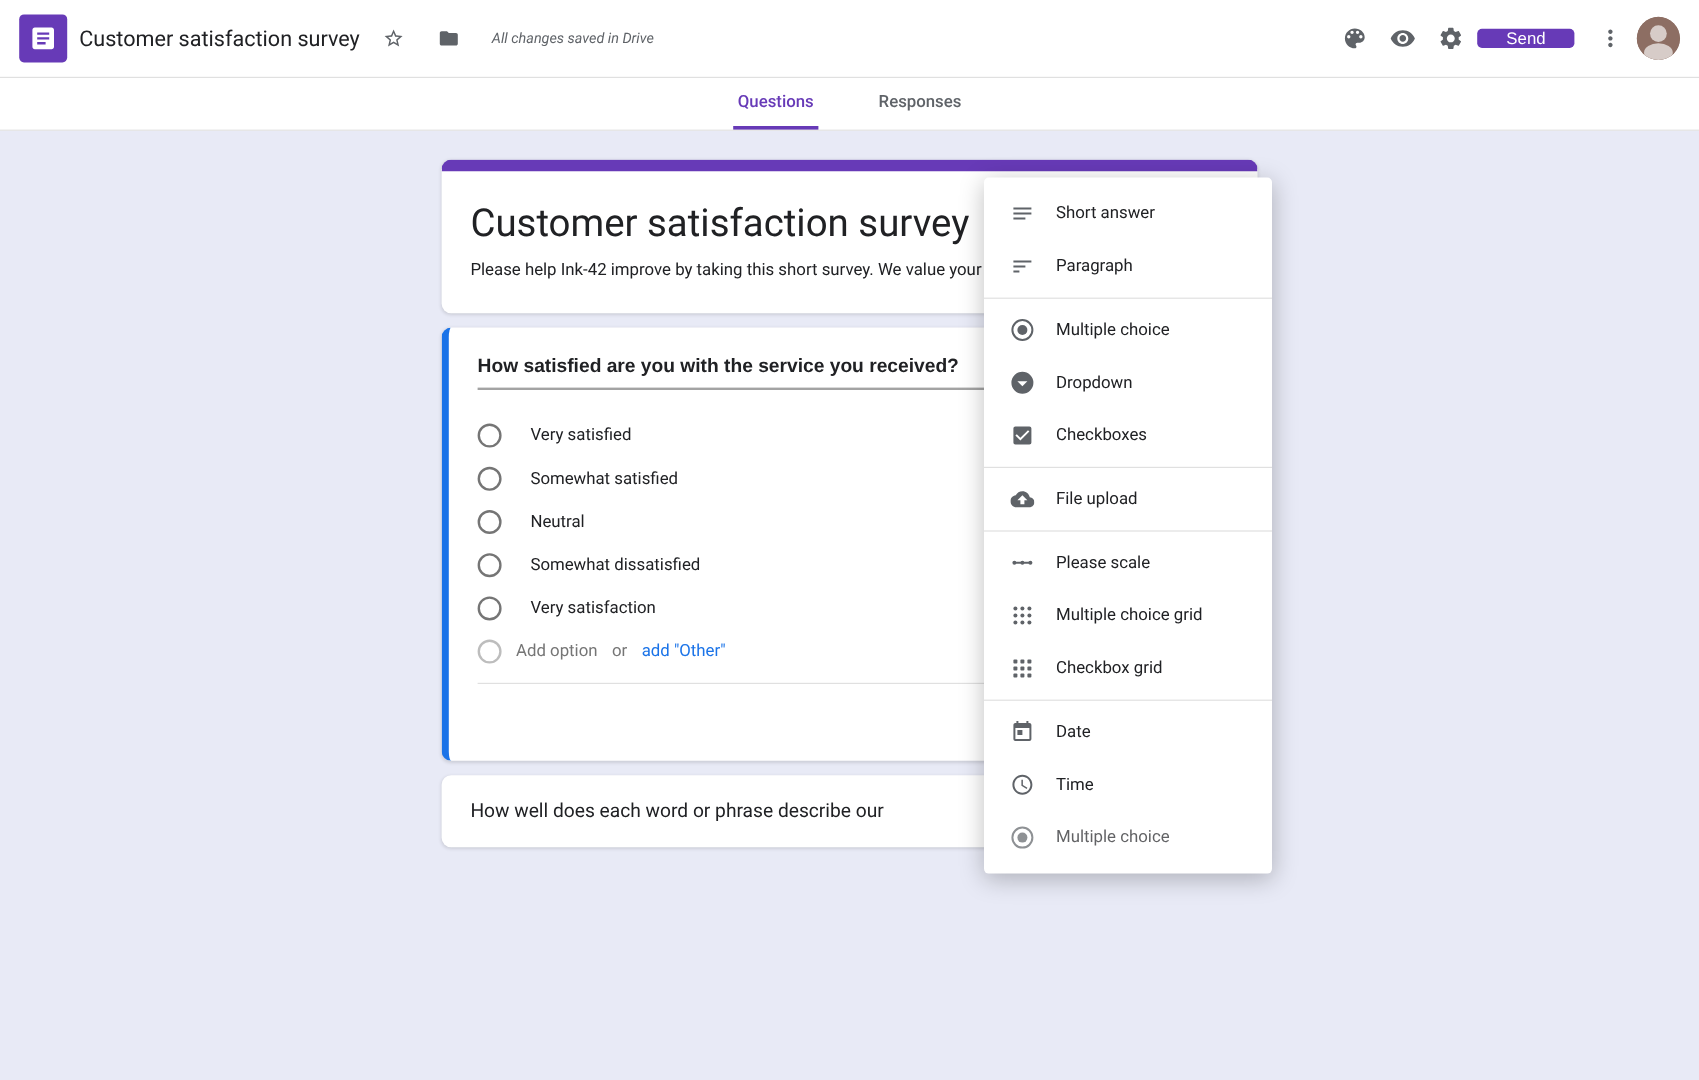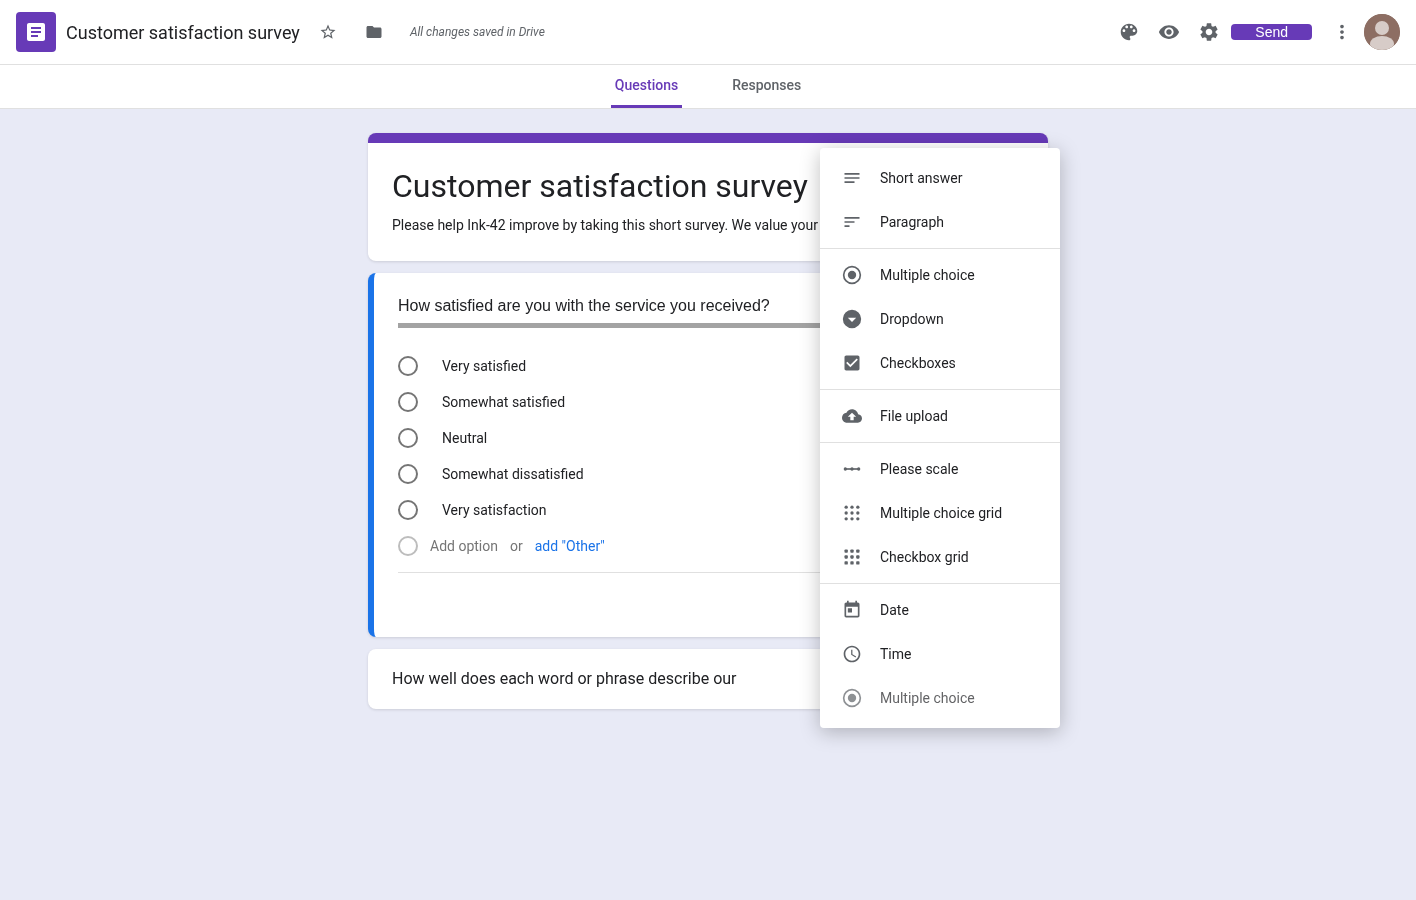--- a/index.html
+++ b/index.html
@@ -142,26 +142,27 @@
       padding: 20px 24px 16px;
       margin-bottom: 12px;
       box-shadow: 0 1px 3px rgba(0,0,0,0.12);
       border-left: 6px solid #1a73e8;
       position: relative;
     }
     .question-input {
       font-size: 16px;
       color: #202124;
       border: none;
-      border-bottom: 5px solid #a3a3a3;
+      border-bottom: 2px solid #a3a3a3;
       width: 100%;
       padding: 4px 0 8px;
       margin-bottom: 20px;
       outline: none;
       background: transparent;
+      font-weight: bold;
     }
     .option-row {
       display: flex;
       align-items: center;
       gap: 24px;
       padding: 8px 0;
       font-size: 14px;
       color: #202124;
     }
     .radio-circle {

